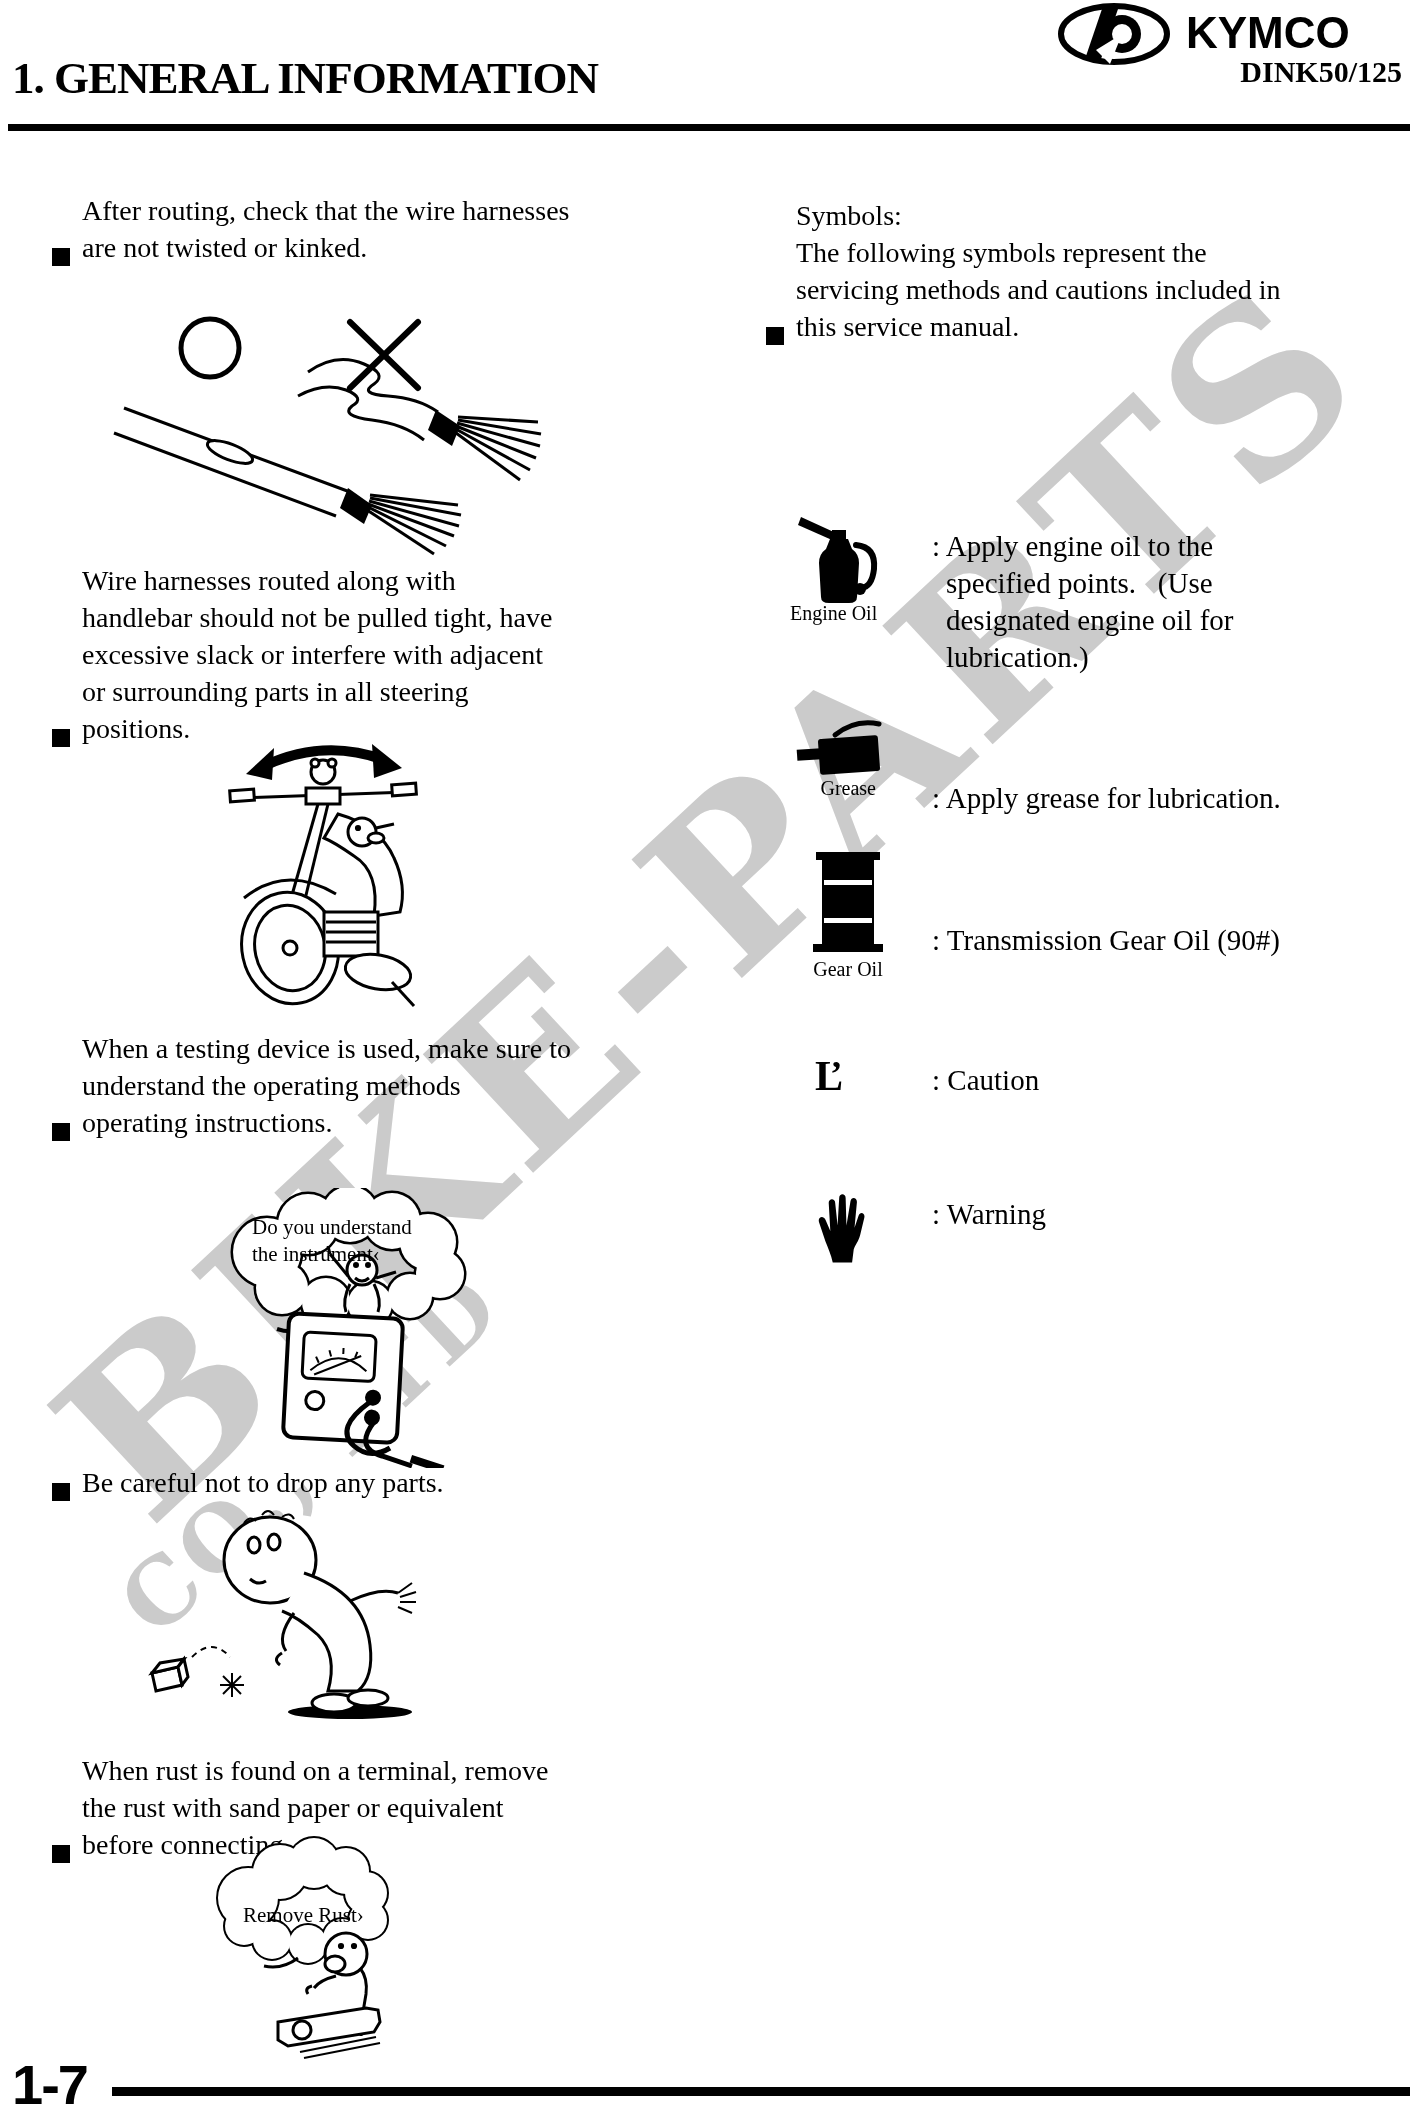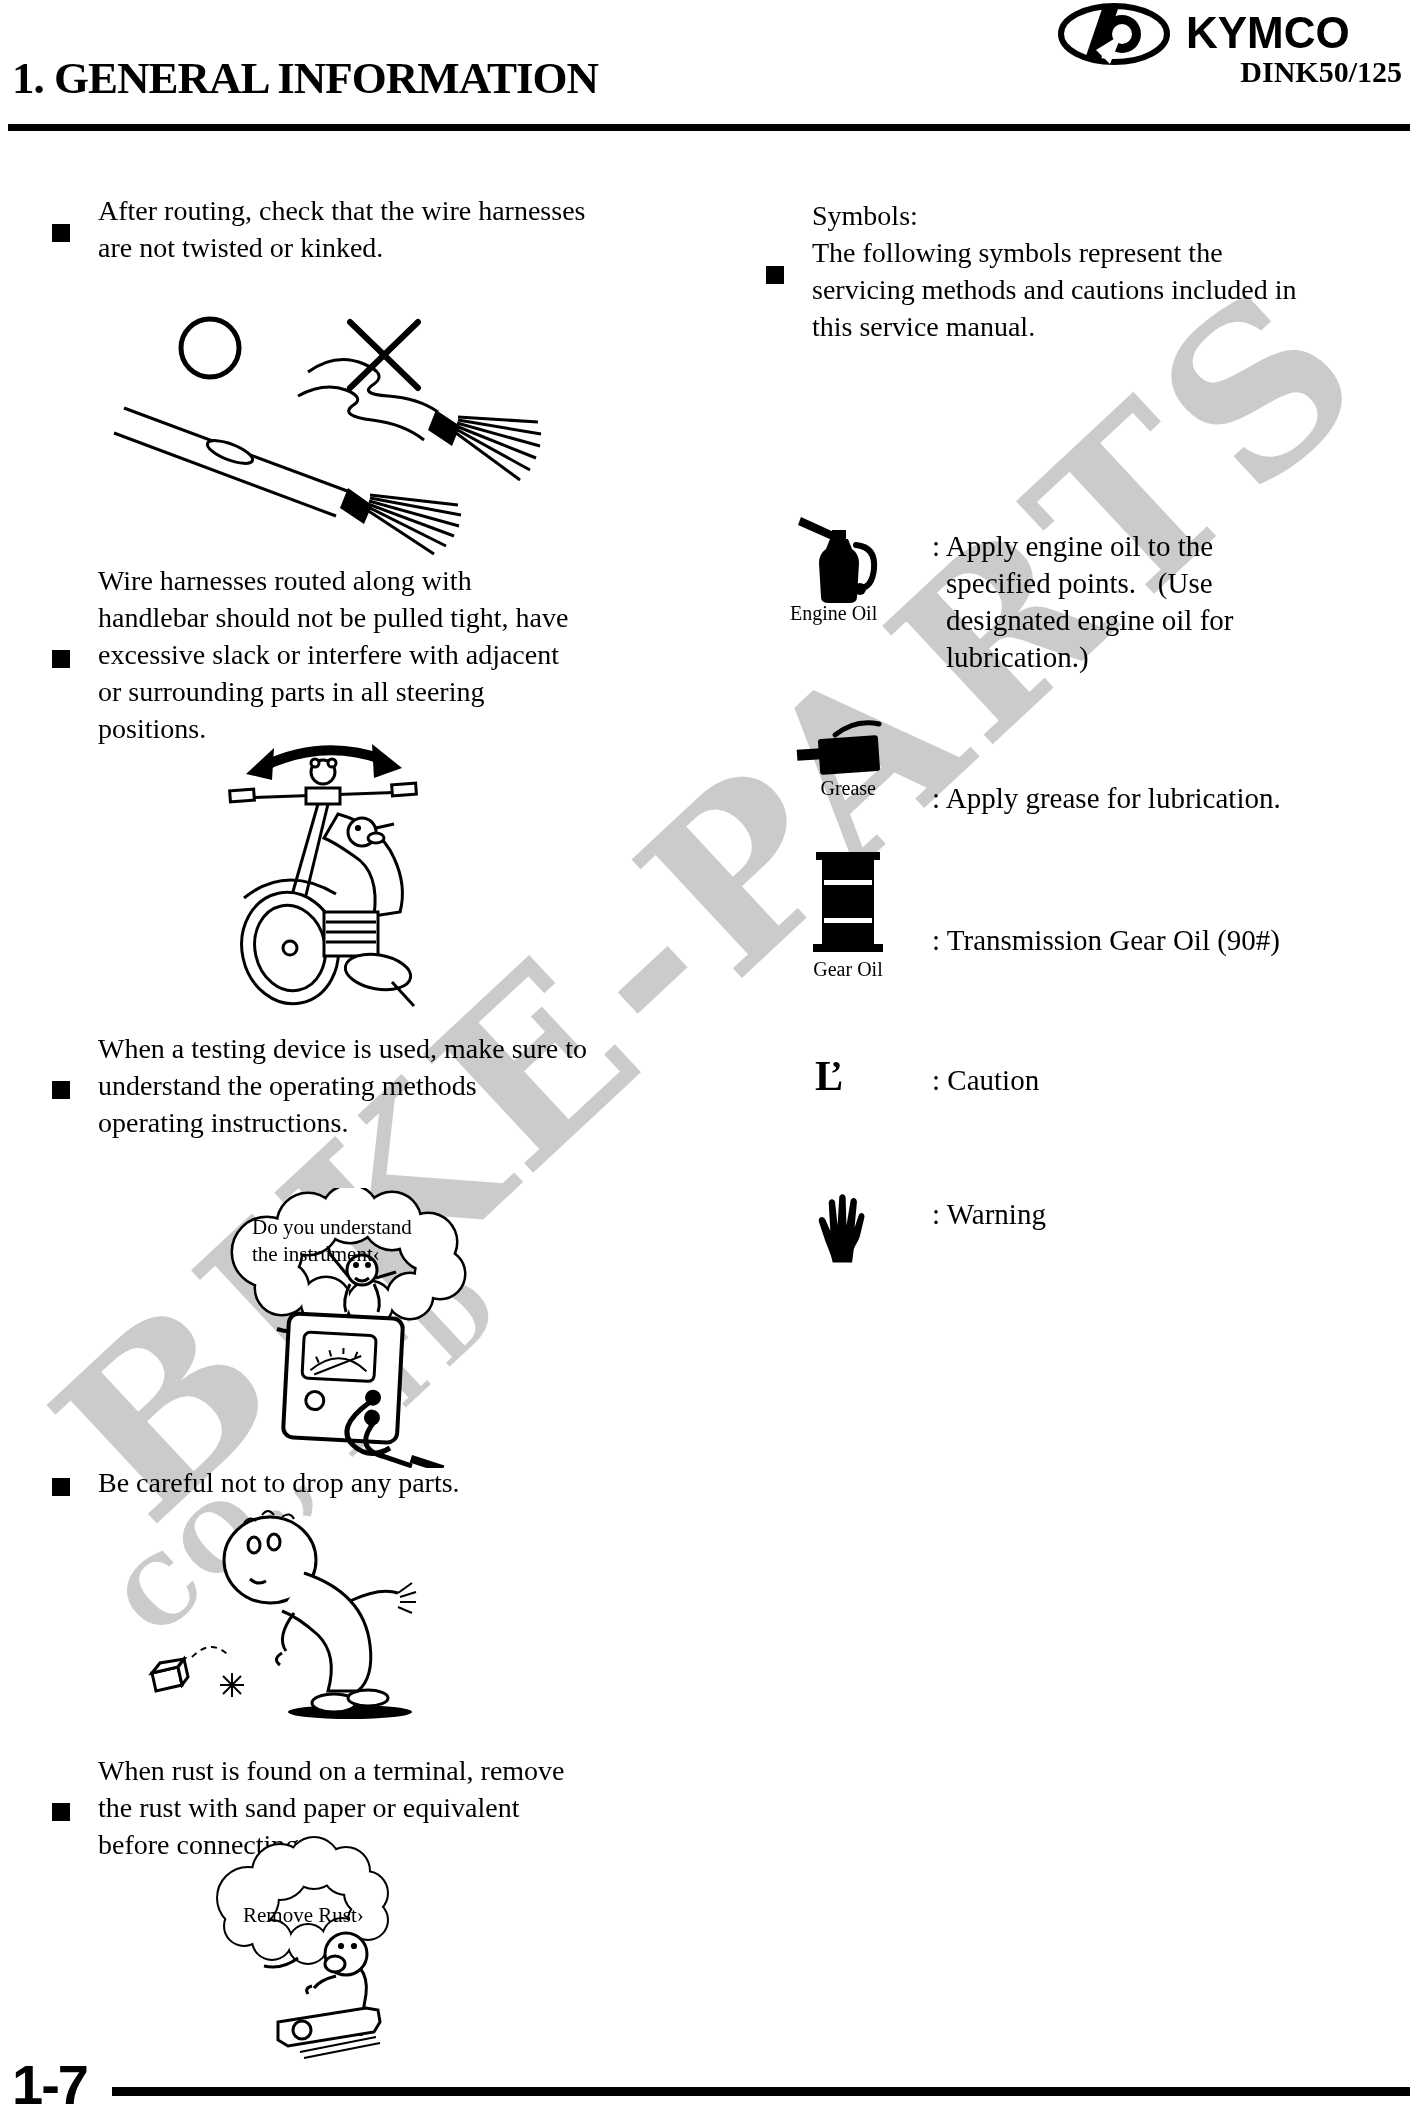--- a/index.html
+++ b/index.html
@@ -11,21 +11,21 @@
   .wm{position:absolute;z-index:1;color:#cbcbcb;font-family:"DejaVu Serif",serif;
       font-weight:bold;white-space:nowrap;text-align:center;line-height:1}
   .wm1{left:-150px;top:790px;width:1720px;font-size:222px;letter-spacing:10px;transform:rotate(-43deg)}
   .wm2{left:-10px;top:1408px;width:640px;font-size:90px;letter-spacing:5px;transform:rotate(-43deg)}
   
   .ct{position:absolute;inset:0;z-index:2}
   .rule{position:absolute;background:#000}
   .title{font-family:"Liberation Serif",serif;font-weight:bold;font-size:45px;letter-spacing:-1px;white-space:nowrap}
   .brand{font-family:"Liberation Sans",sans-serif;font-weight:bold;font-size:44px;letter-spacing:0px;white-space:nowrap}
   .model{font-family:"Liberation Serif",serif;font-weight:bold;font-size:30px;white-space:nowrap}
-  .bullet{position:absolute;display:flex;gap:28px;align-items:center}
+  .bullet{position:absolute;display:flex;gap:12px;align-items:flex-end}
   .sq{width:18px;height:18px;background:#000;margin-top:8px;flex:none}
   .btxt{font-size:28px;line-height:37px;white-space:nowrap}
   .line{display:block}
   .cap{position:absolute;font-size:20px;white-space:nowrap}
   .desc{position:absolute;font-size:29px;line-height:37px;white-space:nowrap}
   .bubtxt{position:absolute;font-size:21px;line-height:27px;white-space:nowrap;z-index:3}
   .glyph{position:absolute;font-size:42px;font-weight:bold;font-family:"Liberation Serif",serif}
   .pageno{position:absolute;font-family:"Liberation Sans",sans-serif;font-weight:bold;font-size:56px;letter-spacing:-2px}
   svg{display:block}
 </style>

